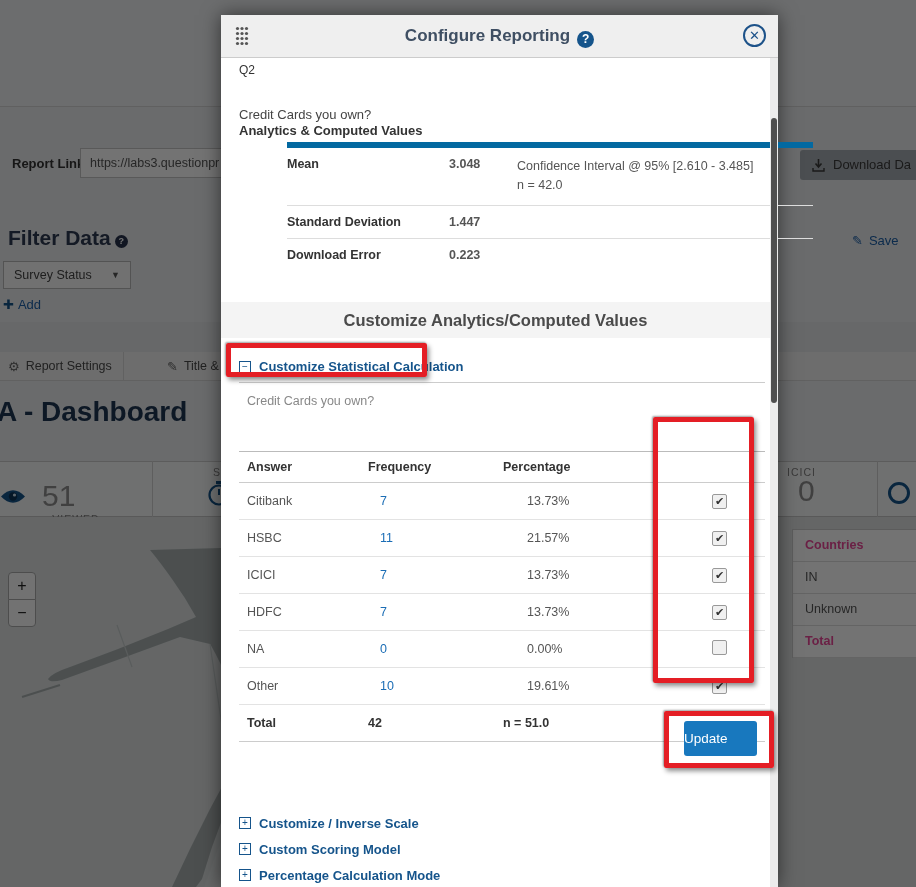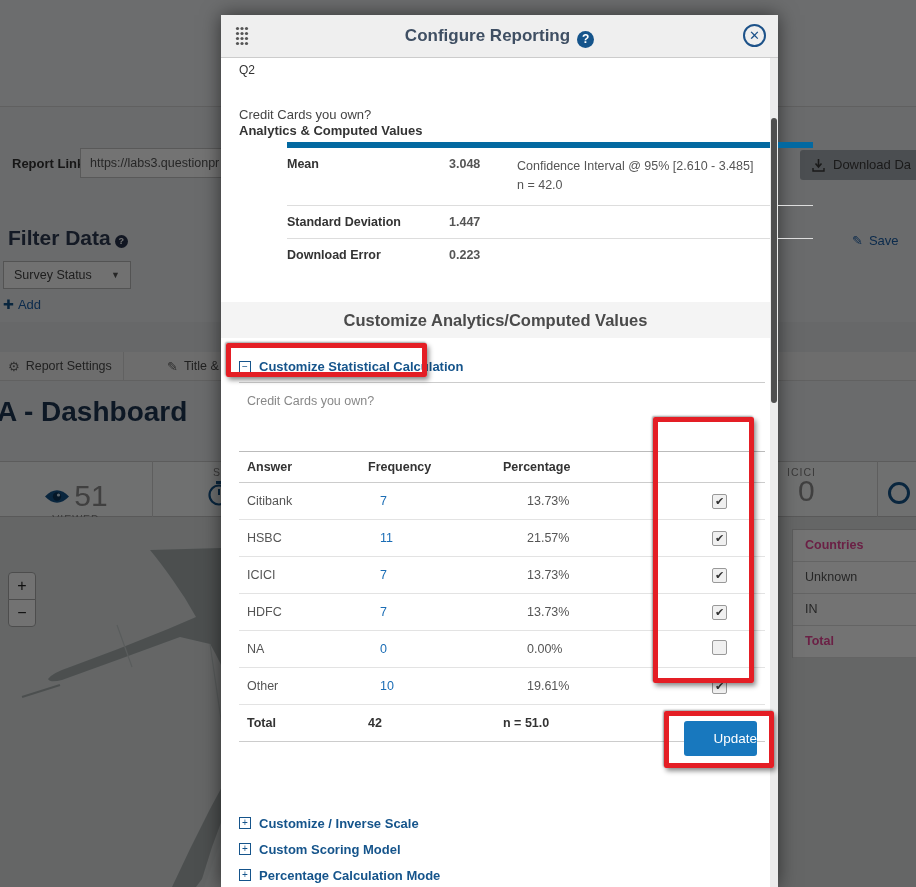--- a/index.html
+++ b/index.html
@@ -47,21 +47,21 @@
   .gear{font-size:13px;color:#666;} .pencil{font-size:13px;color:#666;}
   .pencil-blue{font-size:13px;color:#1b5fa8;}
 
   .dash-title{left:-3px;top:396px;font-size:28px;font-weight:bold;color:#1d3552;}
 
   .stats{left:0;top:461px;width:916px;height:56px;background:#f7f8f8;border-top:1px solid #ccc;border-bottom:1px solid #c5c5c5;box-sizing:border-box;}
   .st-div{top:461px;height:56px;border-left:1px solid #d0d0d0;width:0;}
   .st-label{font-size:10.5px;letter-spacing:1px;color:#808080;}
   .st-val{font-size:30px;color:#8f8f8f;}
   .st-c1-label{left:0;top:466px;width:152px;text-align:center;margin-top:47px;}
-  .st-c1-val{left:0;top:479px;width:152px;display:flex;align-items:center;justify-content:center;gap:4px;}
+  .st-c1-val{left:0;top:479px;width:152px;display:flex;align-items:center;gap:16px;}
   .st-s{left:213px;top:466px;}
   .st-outs-label{left:787px;top:466px;}
   .st-outs-val{left:798px;top:474px;}
   .st-ring{left:888px;top:482px;width:22px;height:22px;border:3px solid #15548b;border-radius:50%;box-sizing:border-box;}
 
   .countries{left:792px;top:529px;width:124px;background:#fff;border-left:1px solid #ccc;box-sizing:border-box;}
   .cty-row{height:31px;line-height:31px;padding-left:12px;font-size:12.5px;color:#555;border-bottom:1px solid #ddd;background:#fff;}
   .cty-row.hd,.cty-row.bold{font-weight:bold;color:#ec4899;}
   .cty-row.hd{border-top:1px solid #ccc;}
 
@@ -115,21 +115,21 @@
   .c-stat{flex:1;text-align:center;}
   .f-head .c-stat{color:#15548b;line-height:1.4;}
   .f-row{display:flex;align-items:center;height:36px;border-bottom:1px solid #e3e3e3;color:#555;gap:12px;}
   .f-row .c-freq{color:#1b6db5;}
   .f-total{display:flex;align-items:center;height:36px;border-bottom:1px solid #ccc;font-weight:bold;color:#333;}
   .checkbox{display:inline-block;width:13px;height:13px;background:#f0f0f0;border:1px solid #999;border-radius:2px;
     box-sizing:content-box;font-size:11px;line-height:13px;text-align:center;color:#333;}
   .checkbox.checked:after{content:"\2714";}
 
   .update-btn{position:absolute;left:463px;top:706px;width:73px;height:35px;background:#1878be;color:#fff;
-    border-radius:3px;font-size:13.5px;text-align:right;line-height:35px;}
+    border-radius:3px;font-size:13.5px;text-align:left;line-height:35px;}
 
   .m-links{position:absolute;left:18px;top:795px;width:520px;}
   .m-link{display:flex;align-items:center;gap:8px;height:26px;font-size:13px;font-weight:bold;color:#15548b;}
 
   .scrolltrack{position:absolute;right:0;top:43px;width:8px;bottom:0;background:#ececec;}
   .scrollthumb{position:absolute;right:1px;top:60px;width:6px;height:285px;background:#4f4f4f;border-radius:3px;}
 
   
   .redbox{border:5px solid #e41e25;box-sizing:border-box;z-index:20;border-radius:2px;
     box-shadow:2px 3px 5px rgba(0,0,0,.45), -1px -1px 2px rgba(0,0,0,.35);}
@@ -232,22 +232,22 @@
     <path d="M210,127 L225,230" stroke="#c6cccc" stroke-width="1.2" fill="none"></path>
   </svg>
   <div class="abs zoomctl">
     <div class="zbtn zin">+</div>
     <div class="zbtn zout">−</div>
   </div>
 
   <div class="abs countries">
     <div class="cty-row hd">Countries</div>
     <div>
+        <div class="cty-row">IN</div>
         <div class="cty-row">Unknown</div>
-        <div class="cty-row">IN</div>
         <div class="cty-row bold">Total</div>
       </div>
   </div>
 
   <div class="abs overlay"></div>
 
   <div class="abs modal">
     <div class="m-header"></div>
     <svg class="drag" width="14" height="20" viewBox="0 0 14 20">
       <g fill="#555">

